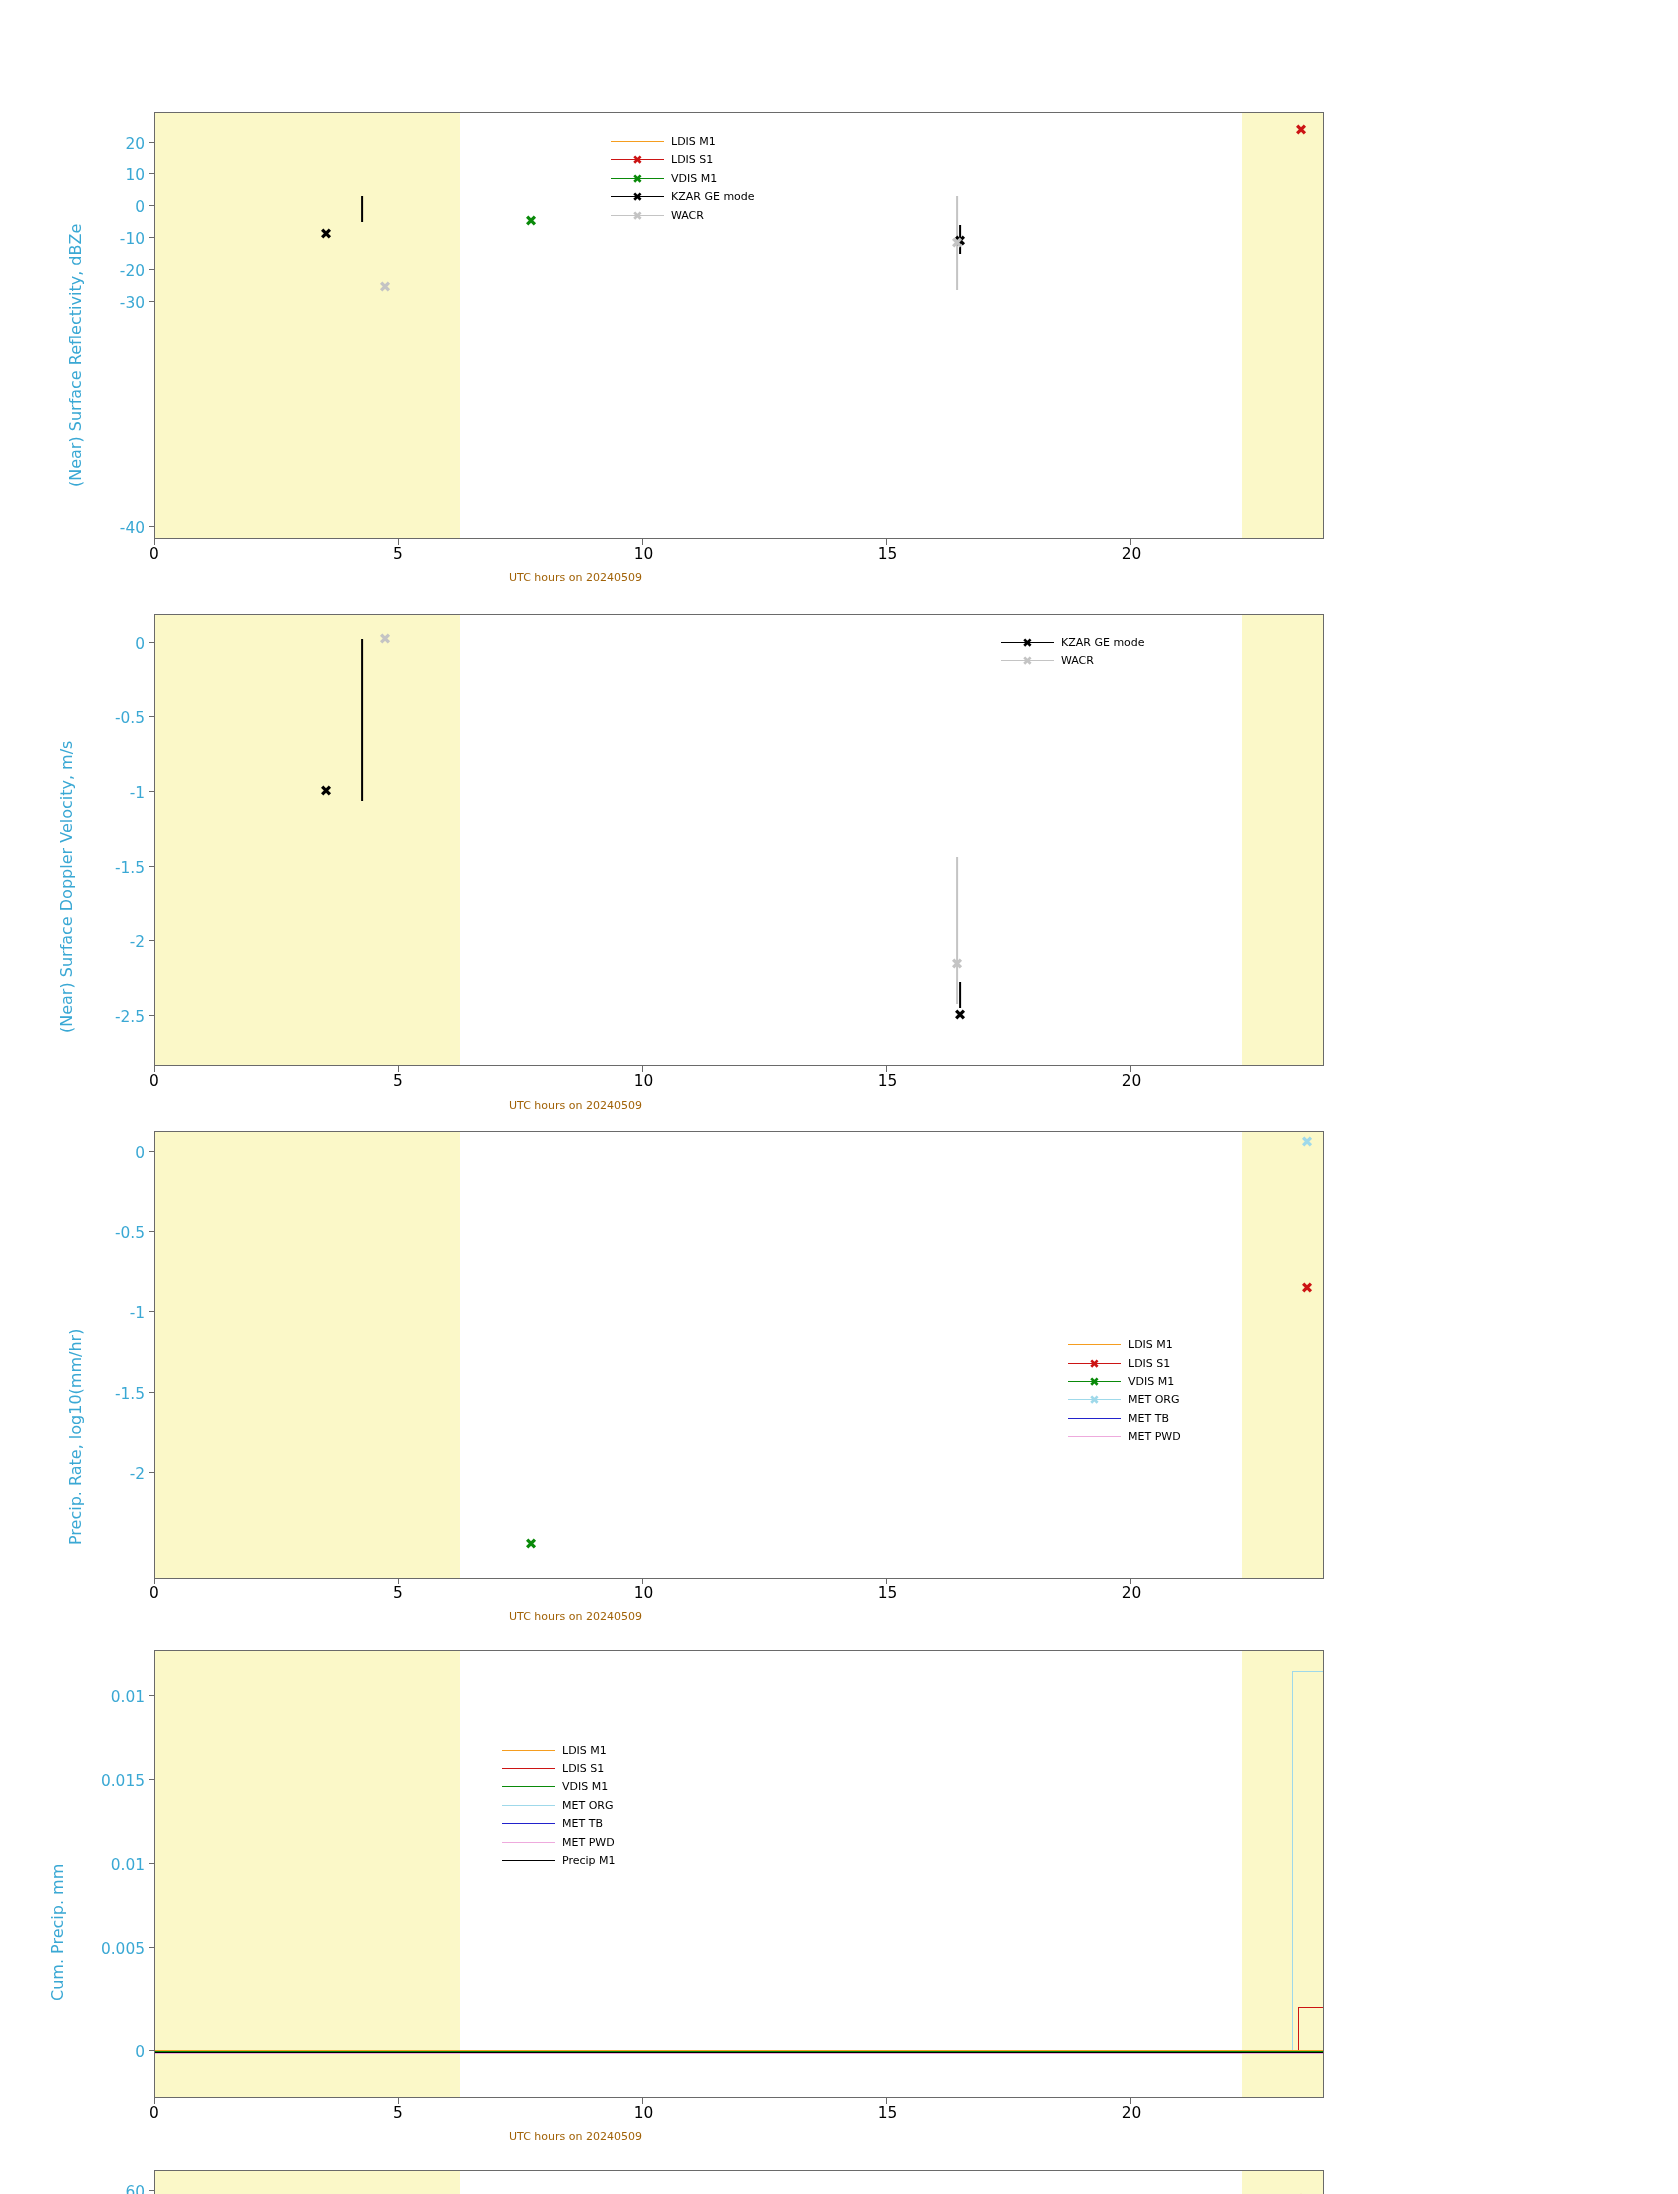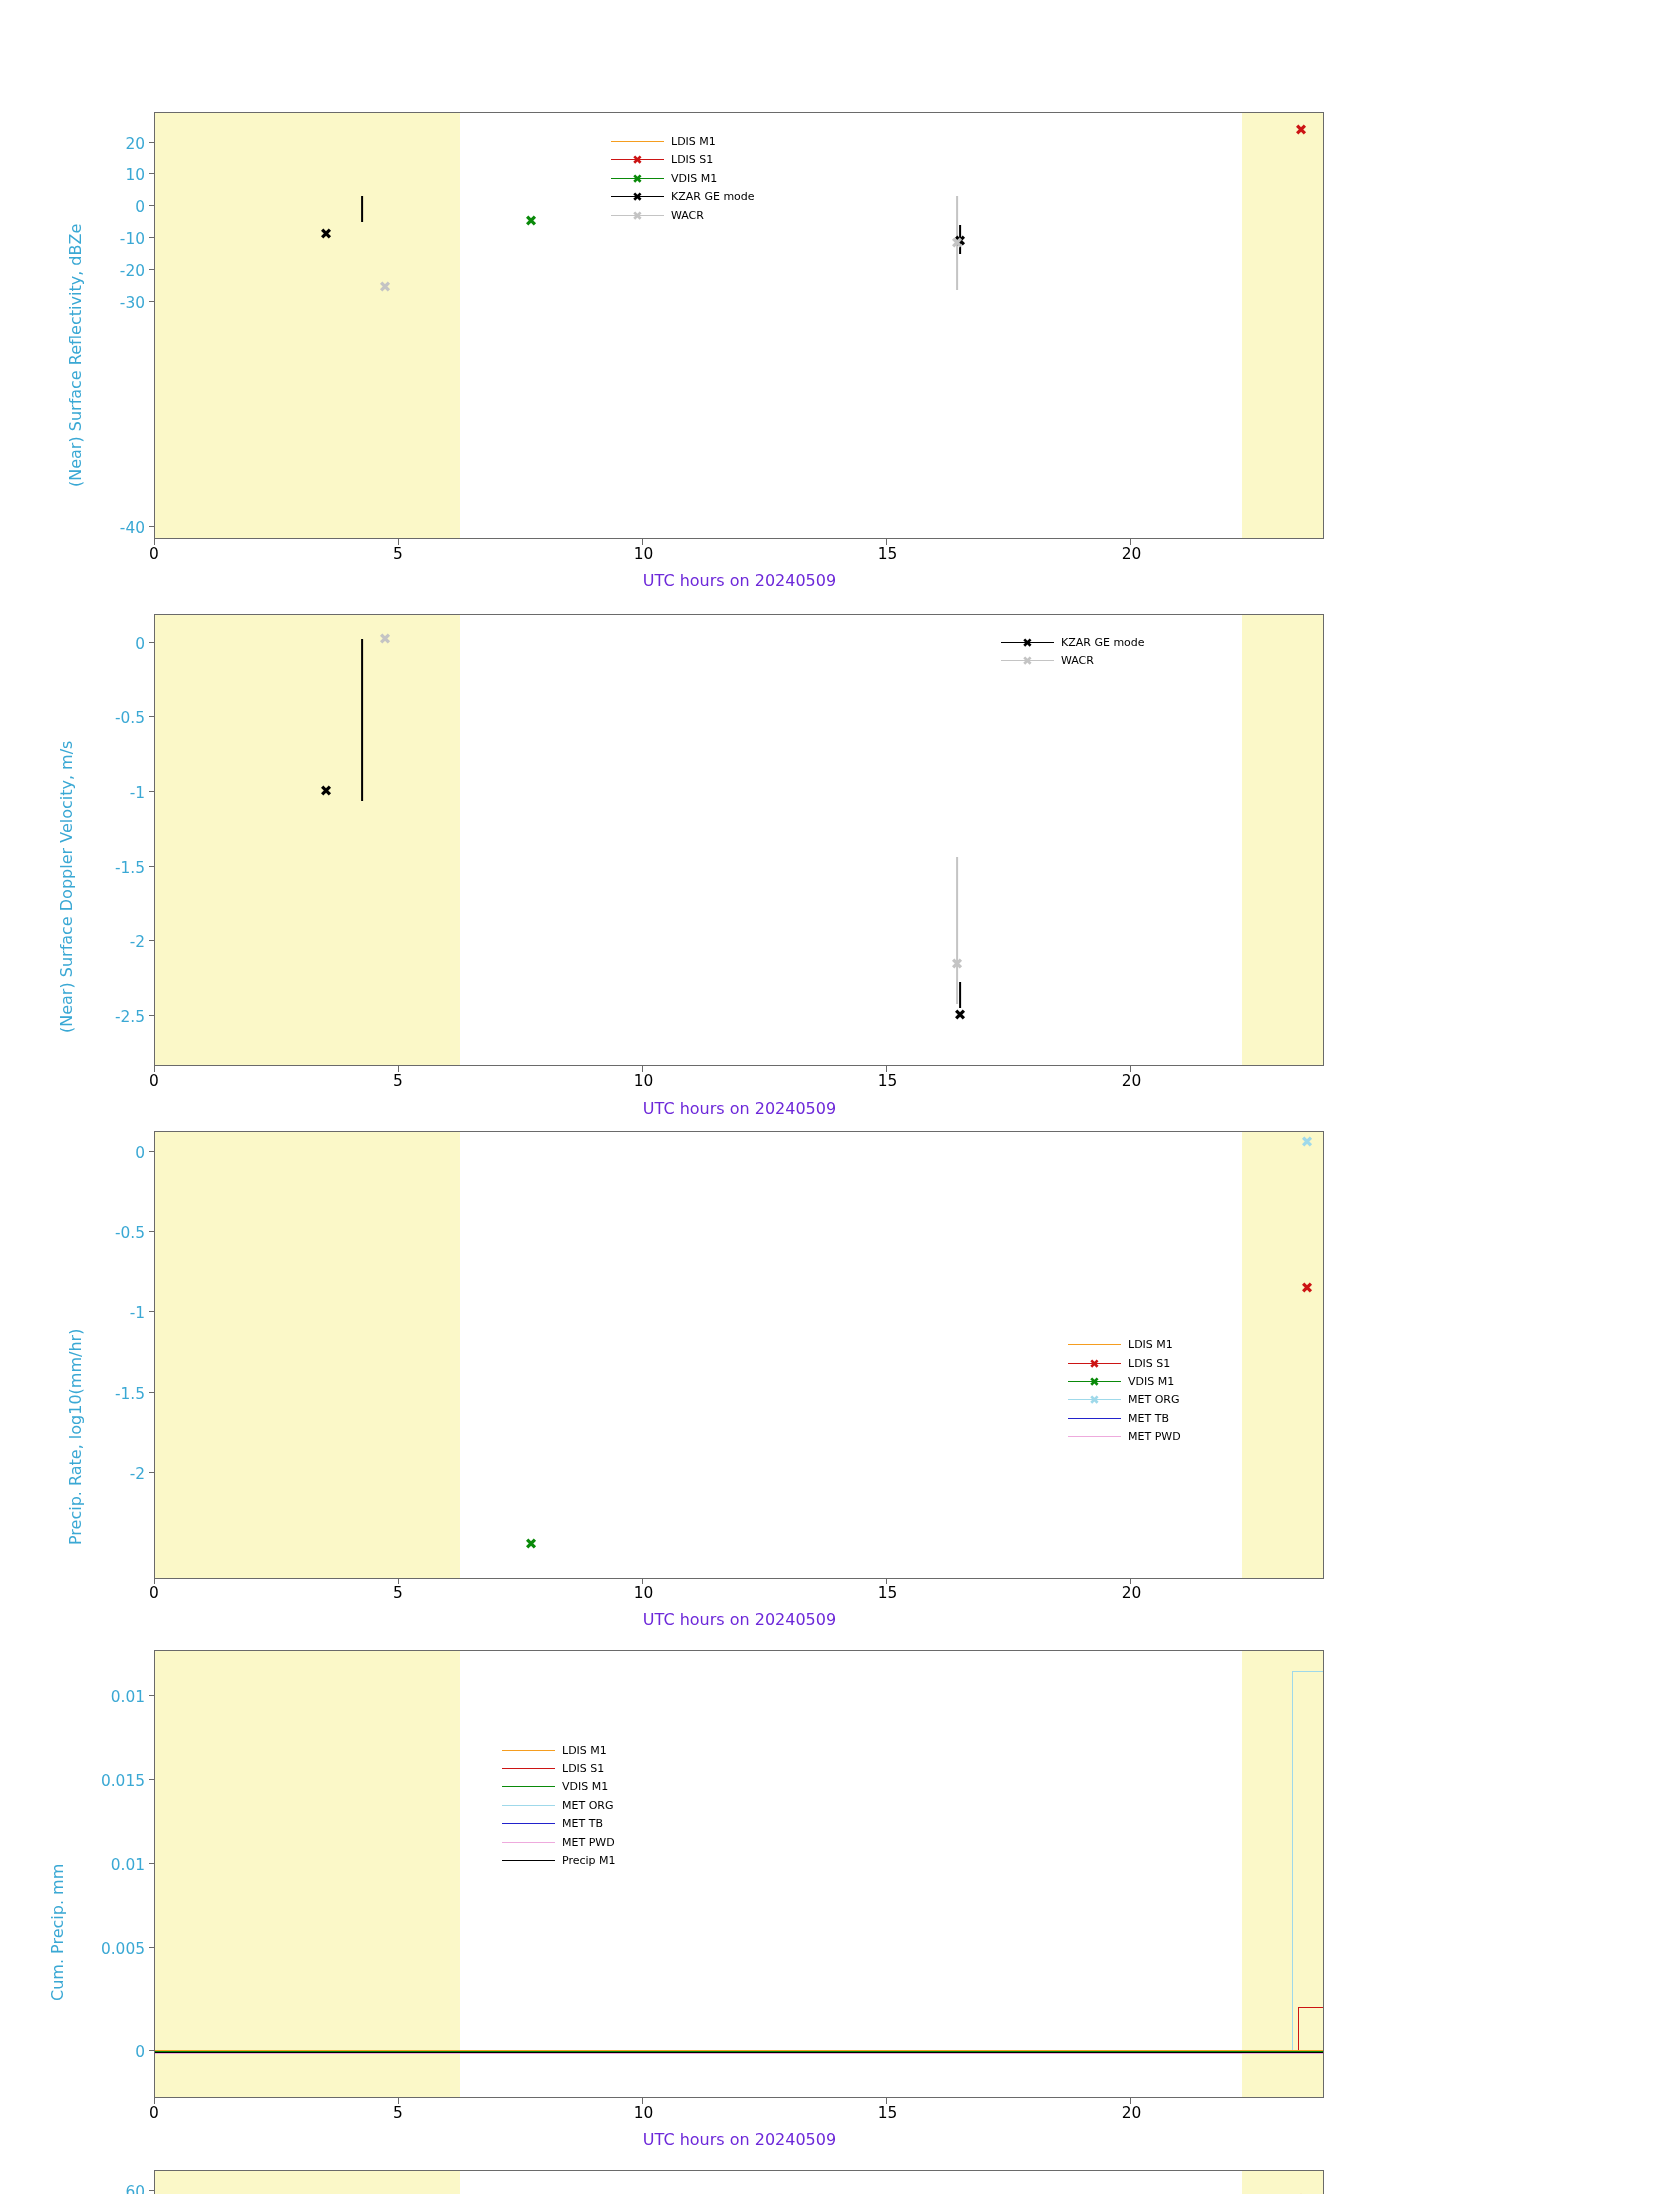--- a/index.html
+++ b/index.html
@@ -40,24 +40,24 @@
     position: absolute;
     transform-origin: 0 0;
     transform: rotate(-90deg);
     color: #3aa8d4;
     font-size: 16px;
     white-space: nowrap;
     font-family: "DejaVu Sans", sans-serif;
   }
   .xlabel {
     position: absolute;
-    color: #6d28d9;
-    font-size: 16px;
+    color: #a16207;
+    font-size: 11px;
     white-space: nowrap;
-    text-align: center;
+    text-align: left;
   }
   .tick-x {
     position: absolute;
     color: #000000;
     font-size: 15.4px;
     text-align: center;
     white-space: nowrap;
   }
   .tick-y {
     position: absolute;

